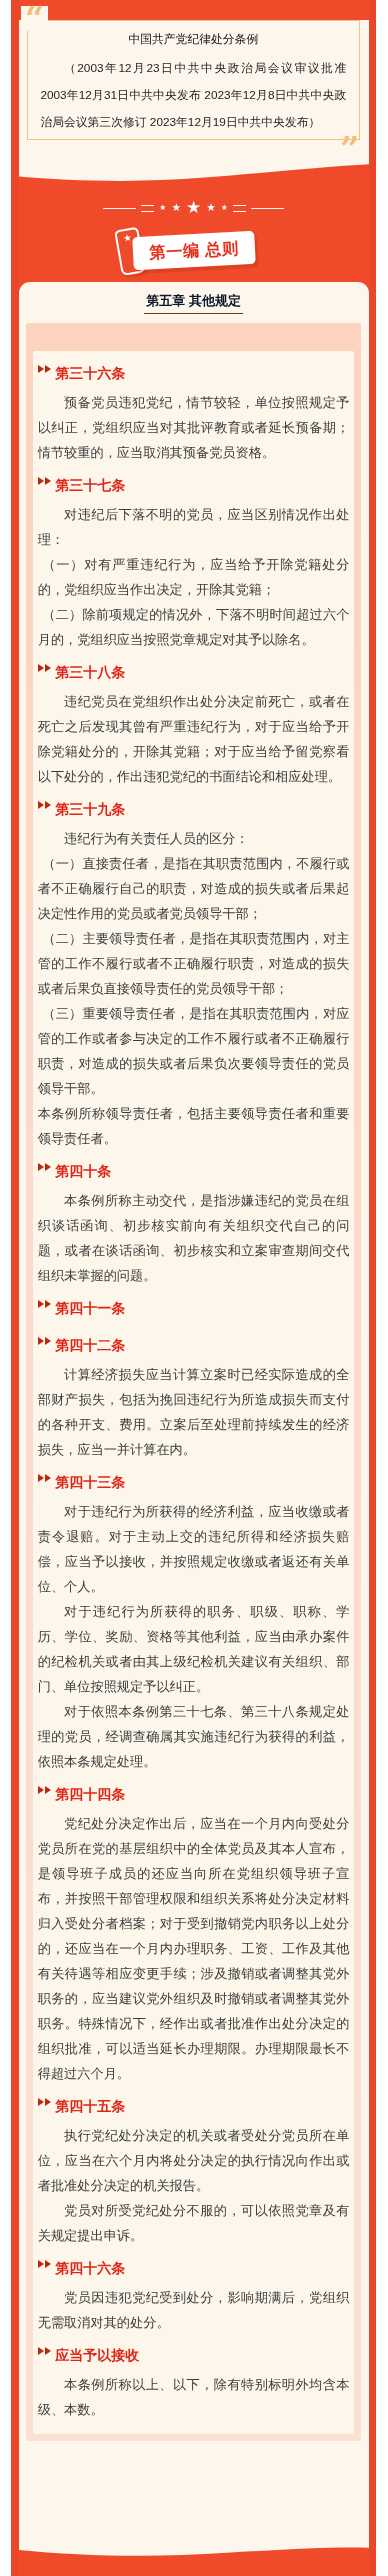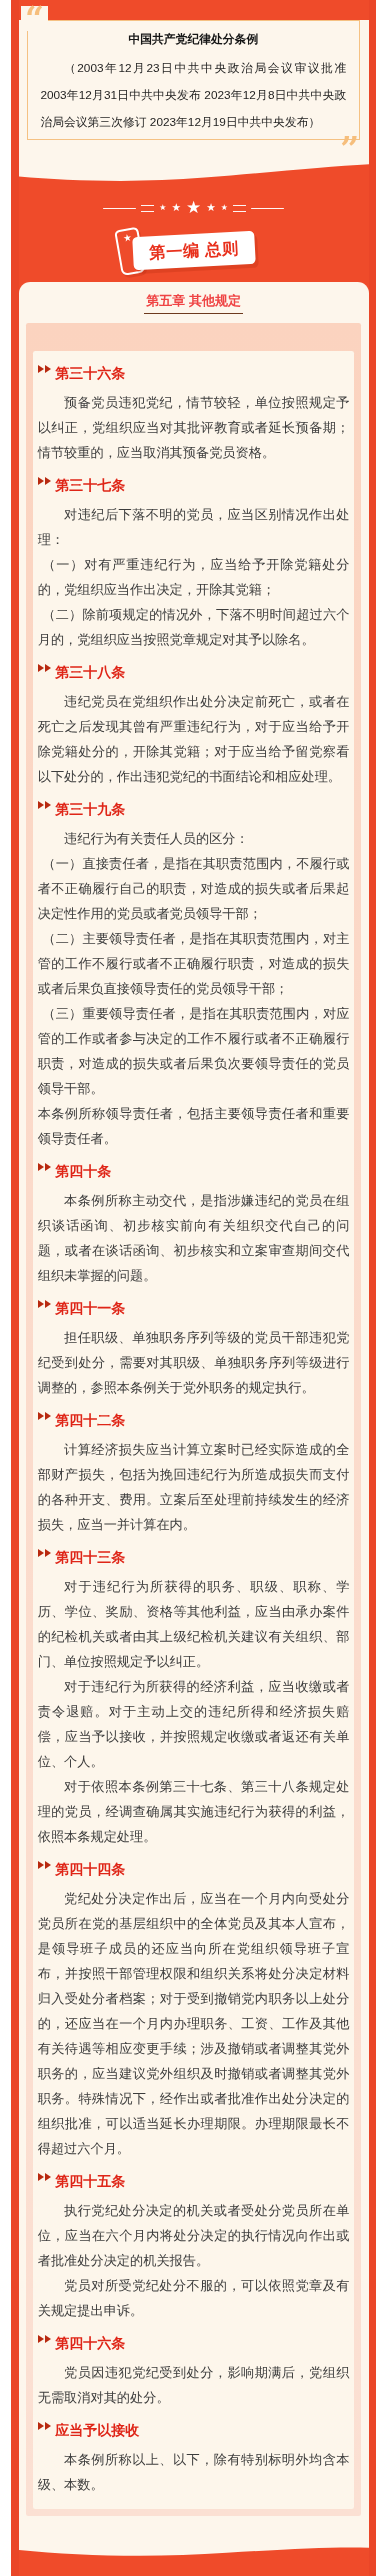--- a/index.html
+++ b/index.html
@@ -35,21 +35,21 @@
     font-family: "DejaVu Serif", serif;
     font-weight: bold;
     font-size: 33px; line-height: 25px;
     color: #F6BE7C;
     background: #FDF6EC;
     padding: 0 3.9px;
   }
   .quote-mark.open  { top: -14.6px; left: -6.8px; }
   .quote-mark.close { bottom: -13.5px; right: -4.5px; line-height: 5.6px; padding-top: 4.5px;}
   .doc-title {
-    text-align: center; font-size: 11.8px; font-weight: bold; color: #161616;
+    text-align: center; font-size: 11.8px; font-weight: normal; color: #161616;
     margin: 3.4px 0 0 0; line-height: 17px;
   }
   .doc-meta {
     margin-top: 6.8px;
     font-size: 11.8px; line-height: 27px; color: #1f1f1f;
     text-align: justify; text-indent: 2em;
   }
 
   
   .wave-top { display: block; width: 100%; height: 29px; background: #EF4B2A; }
@@ -98,21 +98,21 @@
   .panel {
     height: 2314px;
     background: #FDF6EC;
     border-radius: 11.3px 11.3px 0 0;
     overflow: hidden;
     text-align: center;
   }
   .chapter-title {
     display: inline-block;
     margin-top: 12.4px;
-    font-size: 13px; font-weight: bold; color: #ef4444;
+    font-size: 13px; font-weight: bold; color: #0f172a;
     border-bottom: 1.7px solid #6D3A1E;
     padding: 0 2.3px 4.5px 2.3px;
     line-height: 14.6px;
     text-align: center;
   }
   .pink-box {
     margin: 9px 7.3px 0 7.3px;
     background: linear-gradient(180deg, #FBD3BF 0%, #FBDACA 40%, #FBE0D3 100%);
     border-radius: 2.3px;
     padding: 28px 7.3px 6.8px 7.3px;
@@ -256,45 +256,42 @@
               <p class="para indent">本条例所称主动交代，是指涉嫌违纪的党员在组织谈话函询、初步核实前向有关组织交代自己的问题，或者在谈话函询、初步核实和立案审查期间交代组织未掌握的问题。</p>
             </div>
   </div>
 
   <div class="article">
     <div class="article-header">
       <span class="tri"></span>
       <span class="tri"></span>
       <span class="article-number">第四十一条</span>
     </div>
-    <div>
-              <p class="para indent">担任职级、单独职务序列等级的党员干部违犯党纪受到处分，需要对其职级、单独职务序列等级进行调整的，参照本条例关于党外职务的规定执行。</p>
-            </div>
   </div>
 
   <div class="article">
     <div class="article-header">
       <span class="tri"></span>
       <span class="tri"></span>
       <span class="article-number">第四十二条</span>
     </div>
     <div>
               <p class="para indent">计算经济损失应当计算立案时已经实际造成的全部财产损失，包括为挽回违纪行为所造成损失而支付的各种开支、费用。立案后至处理前持续发生的经济损失，应当一并计算在内。</p>
             </div>
   </div>
 
   <div class="article">
     <div class="article-header">
       <span class="tri"></span>
       <span class="tri"></span>
       <span class="article-number">第四十三条</span>
     </div>
     <div>
+              <p class="para indent">对于违纪行为所获得的经济利益，应当收缴或者责令退赔。对于主动上交的违纪所得和经济损失赔偿，应当予以接收，并按照规定收缴或者返还有关单位、个人。</p>
               <p class="para indent">对于违纪行为所获得的职务、职级、职称、学历、学位、奖励、资格等其他利益，应当由承办案件的纪检机关或者由其上级纪检机关建议有关组织、部门、单位按照规定予以纠正。</p>
-              <p class="para indent">对于违纪行为所获得的经济利益，应当收缴或者责令退赔。对于主动上交的违纪所得和经济损失赔偿，应当予以接收，并按照规定收缴或者返还有关单位、个人。</p>
               <p class="para indent">对于依照本条例第三十七条、第三十八条规定处理的党员，经调查确属其实施违纪行为获得的利益，依照本条规定处理。</p>
             </div>
   </div>
 
   <div class="article">
     <div class="article-header">
       <span class="tri"></span>
       <span class="tri"></span>
       <span class="article-number">第四十四条</span>
     </div>

